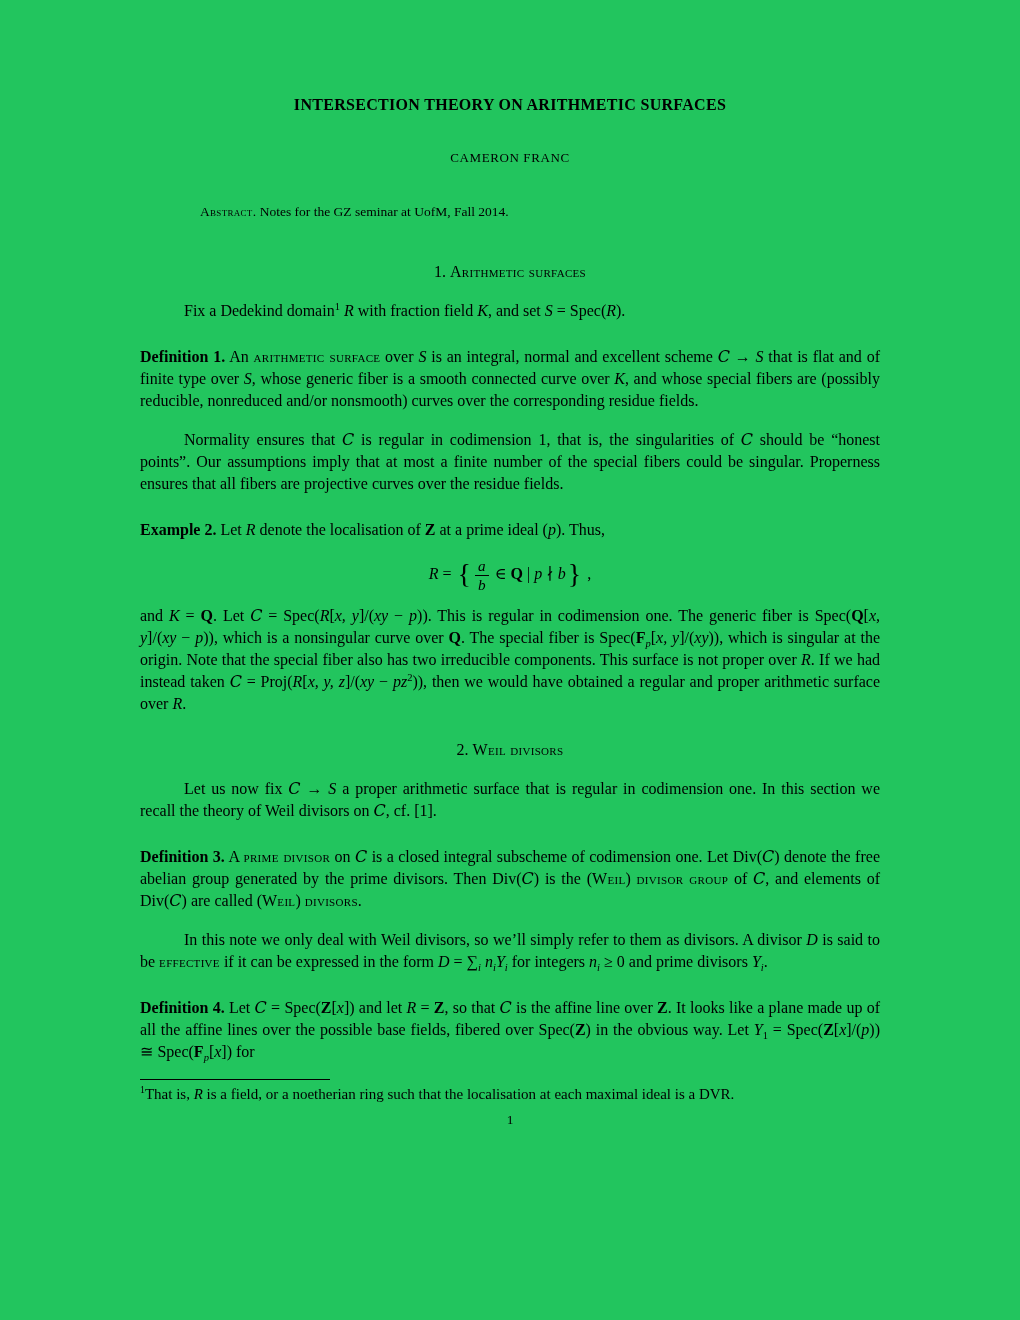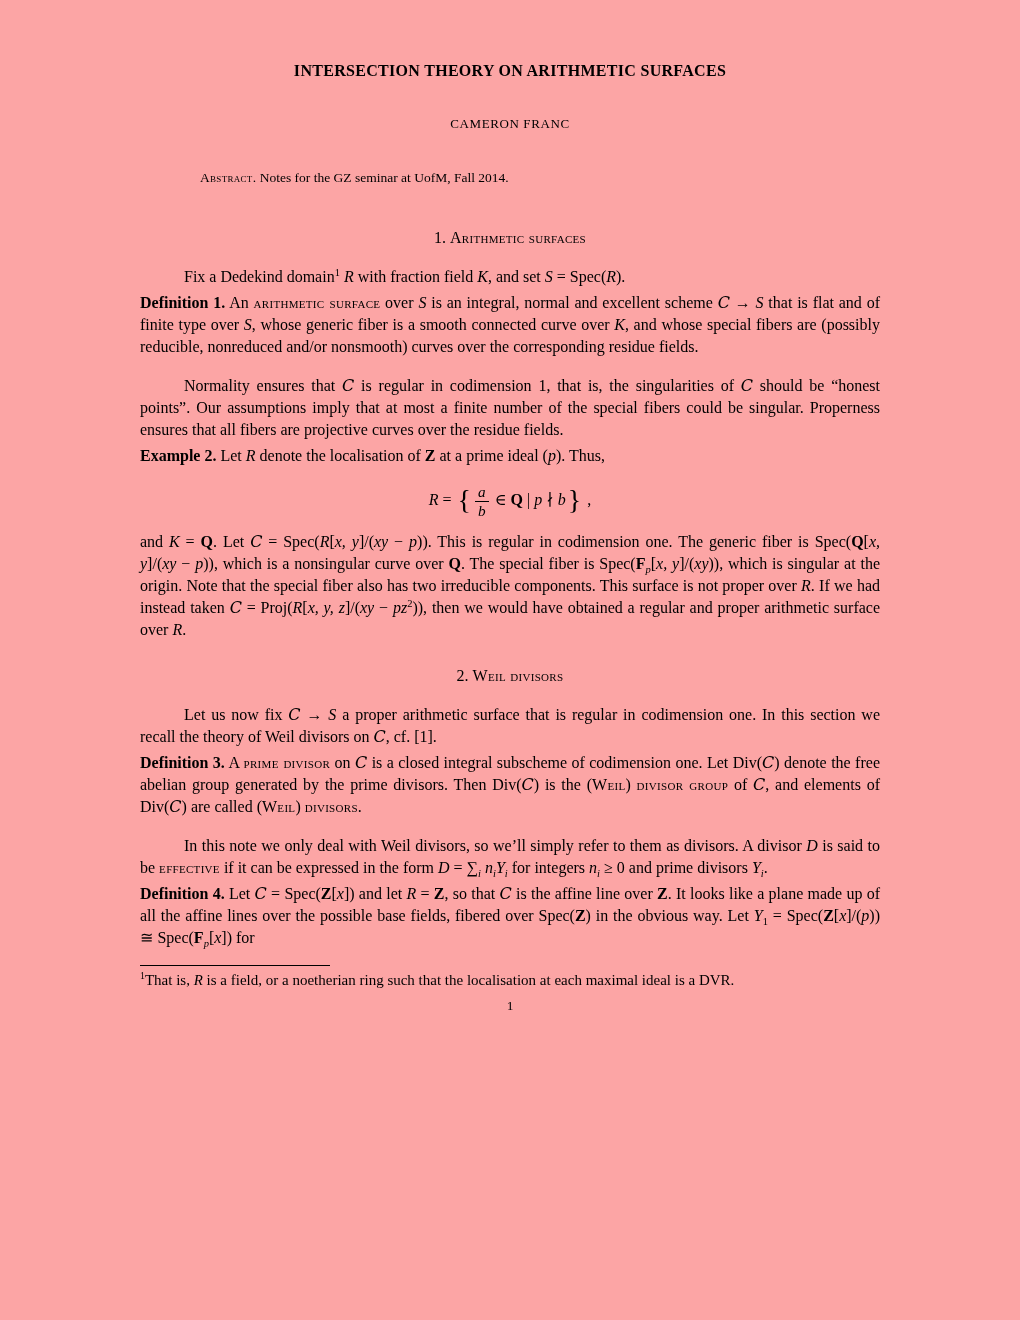--- a/index.html
+++ b/index.html
@@ -7,22 +7,22 @@
     padding: 0;
     background: #ffffff;
     color: #000000;
     font-family: "Liberation Serif", "DejaVu Serif", serif;
   }
   .page {
     position: relative;
     box-sizing: border-box;
     width: 1020px;
     height: 1320px;
-    padding: 60px 140px 0 140px;
-    background: #fca5a5;
+    padding: 94px 140px 0 140px;
+    background: #22c55e;
     overflow: hidden;
   }
   .title {
     text-align: center;
     font-weight: bold;
     font-size: 16px;
     letter-spacing: 0.3px;
     line-height: 22px;
   }
   .author {
@@ -46,21 +46,21 @@
     line-height: 22px;
     text-align: justify;
   }
   .block { margin: 0; }
   .block.section {
     text-align: center;
     text-indent: 0;
     margin: 24px 0 12px 0;
   }
   .block.p-indent  { text-indent: 44px; margin-top: 17px; }
-  .block.p-flush   { text-indent: 0; margin-top: 4px; }
+  .block.p-flush   { text-indent: 0; margin-top: 24px; }
   .block.p-cont    { text-indent: 0; margin-top: 0; }
   .block.equation {
     text-align: center;
     text-indent: 0;
     margin: 10px 0 8px 0;
     line-height: 46px;
   }
   .seg-r  { }
   .seg-i  { font-style: italic; }
   .seg-b  { font-weight: bold; }

